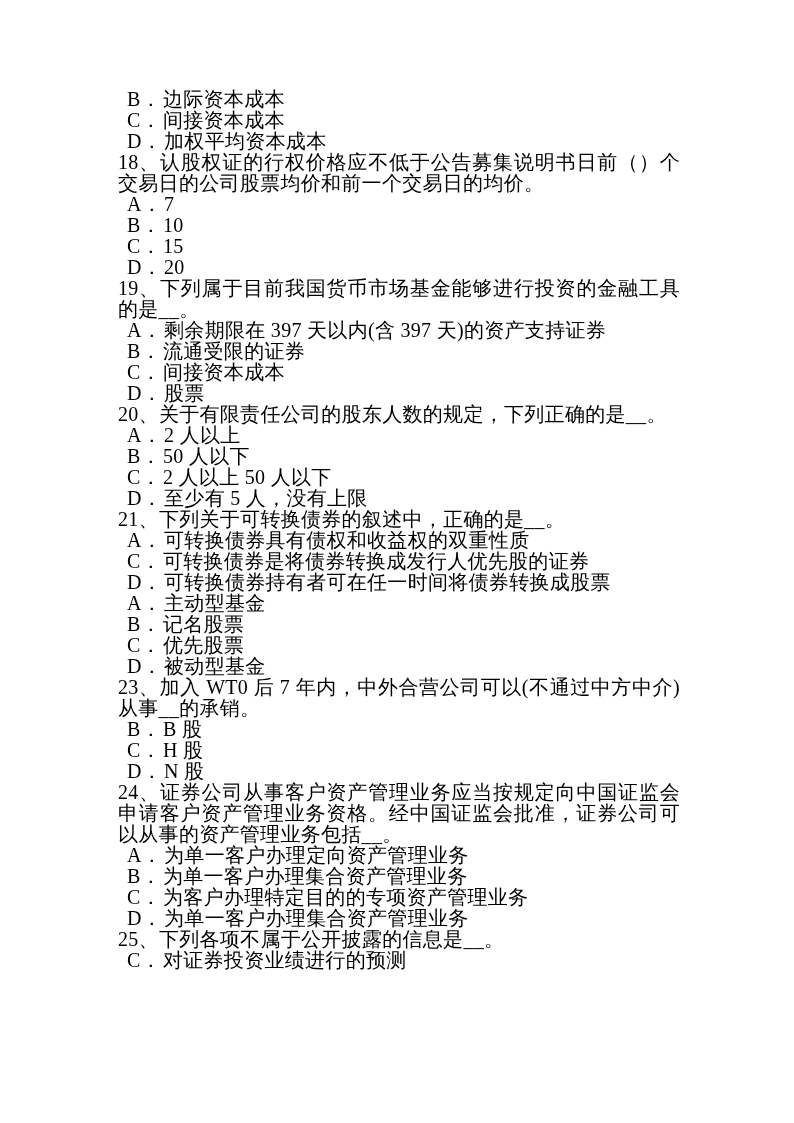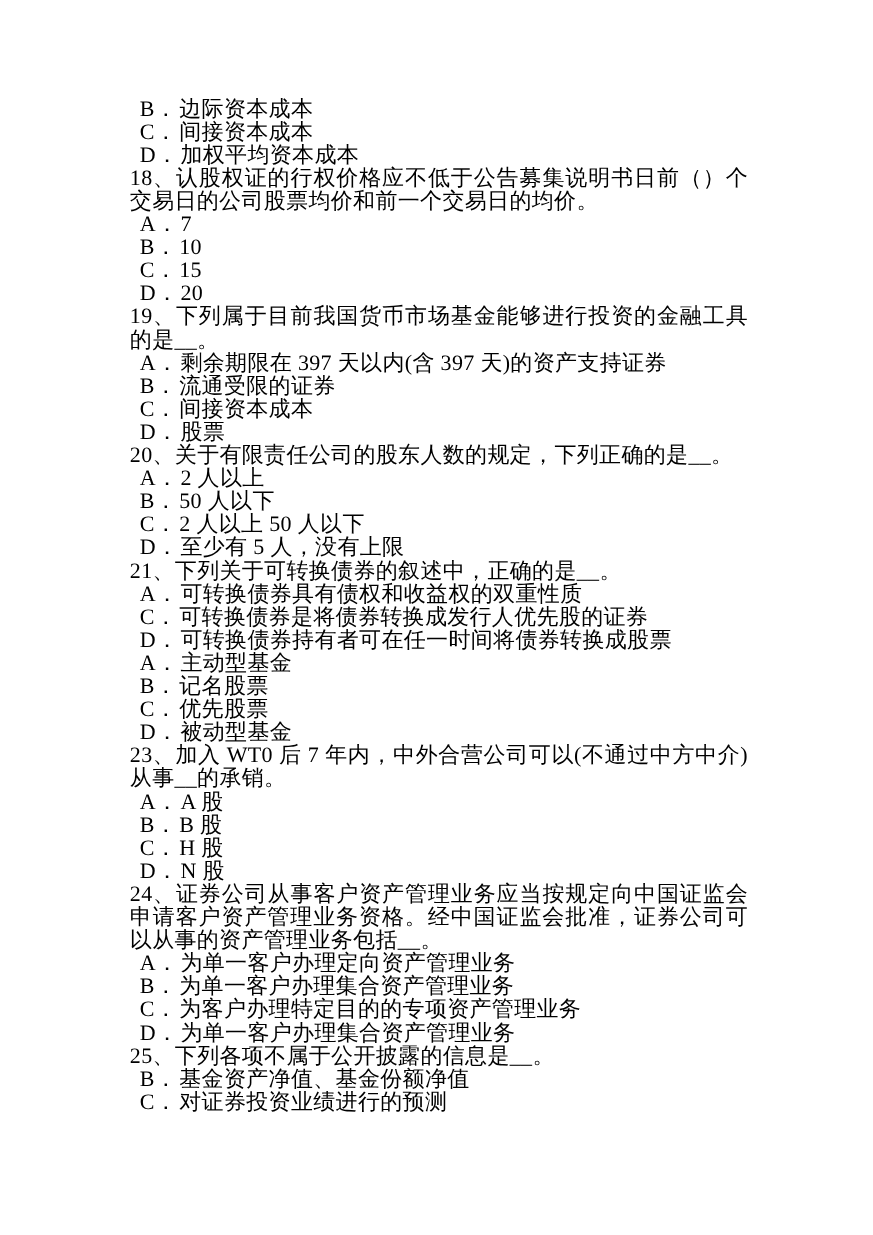--- a/index.html
+++ b/index.html
@@ -64,26 +64,24 @@
       <div class="option-line"><span class="option-label">D．</span><span>至少有 5 人，没有上限</span></div>
       <p class="question"><span>21、</span><span>下列关于可转换债券的叙述中，正确的是__。</span></p>
       <div class="option-line"><span class="option-label">A．</span><span>可转换债券具有债权和收益权的双重性质</span></div>
       <div class="option-line"><span class="option-label">C．</span><span>可转换债券是将债券转换成发行人优先股的证券</span></div>
       <div class="option-line"><span class="option-label">D．</span><span>可转换债券持有者可在任一时间将债券转换成股票</span></div>
       <div class="option-line"><span class="option-label">A．</span><span>主动型基金</span></div>
       <div class="option-line"><span class="option-label">B．</span><span>记名股票</span></div>
       <div class="option-line"><span class="option-label">C．</span><span>优先股票</span></div>
       <div class="option-line"><span class="option-label">D．</span><span>被动型基金</span></div>
       <p class="question"><span>23、</span><span>加入 WT0 后 7 年内，中外合营公司可以(不通过中方中介)从事__的承销。</span></p>
-      <div class="option-line"><span class="option-label">A．</span><span>A 股</span></div>
       <div class="option-line"><span class="option-label">B．</span><span>B 股</span></div>
       <div class="option-line"><span class="option-label">C．</span><span>H 股</span></div>
       <div class="option-line"><span class="option-label">D．</span><span>N 股</span></div>
       <p class="question"><span>24、</span><span>证券公司从事客户资产管理业务应当按规定向中国证监会申请客户资产管理业务资格。经中国证监会批准，证券公司可以从事的资产管理业务包括__。</span></p>
       <div class="option-line"><span class="option-label">A．</span><span>为单一客户办理定向资产管理业务</span></div>
       <div class="option-line"><span class="option-label">B．</span><span>为单一客户办理集合资产管理业务</span></div>
       <div class="option-line"><span class="option-label">C．</span><span>为客户办理特定目的的专项资产管理业务</span></div>
       <div class="option-line"><span class="option-label">D．</span><span>为单一客户办理集合资产管理业务</span></div>
       <p class="question"><span>25、</span><span>下列各项不属于公开披露的信息是__。</span></p>
-      <div class="option-line"><span class="option-label">B．</span><span>基金资产净值、基金份额净值</span></div>
       <div class="option-line"><span class="option-label">C．</span><span>对证券投资业绩进行的预测</span></div>
     </div>
 </div>
 
 </body></html>

